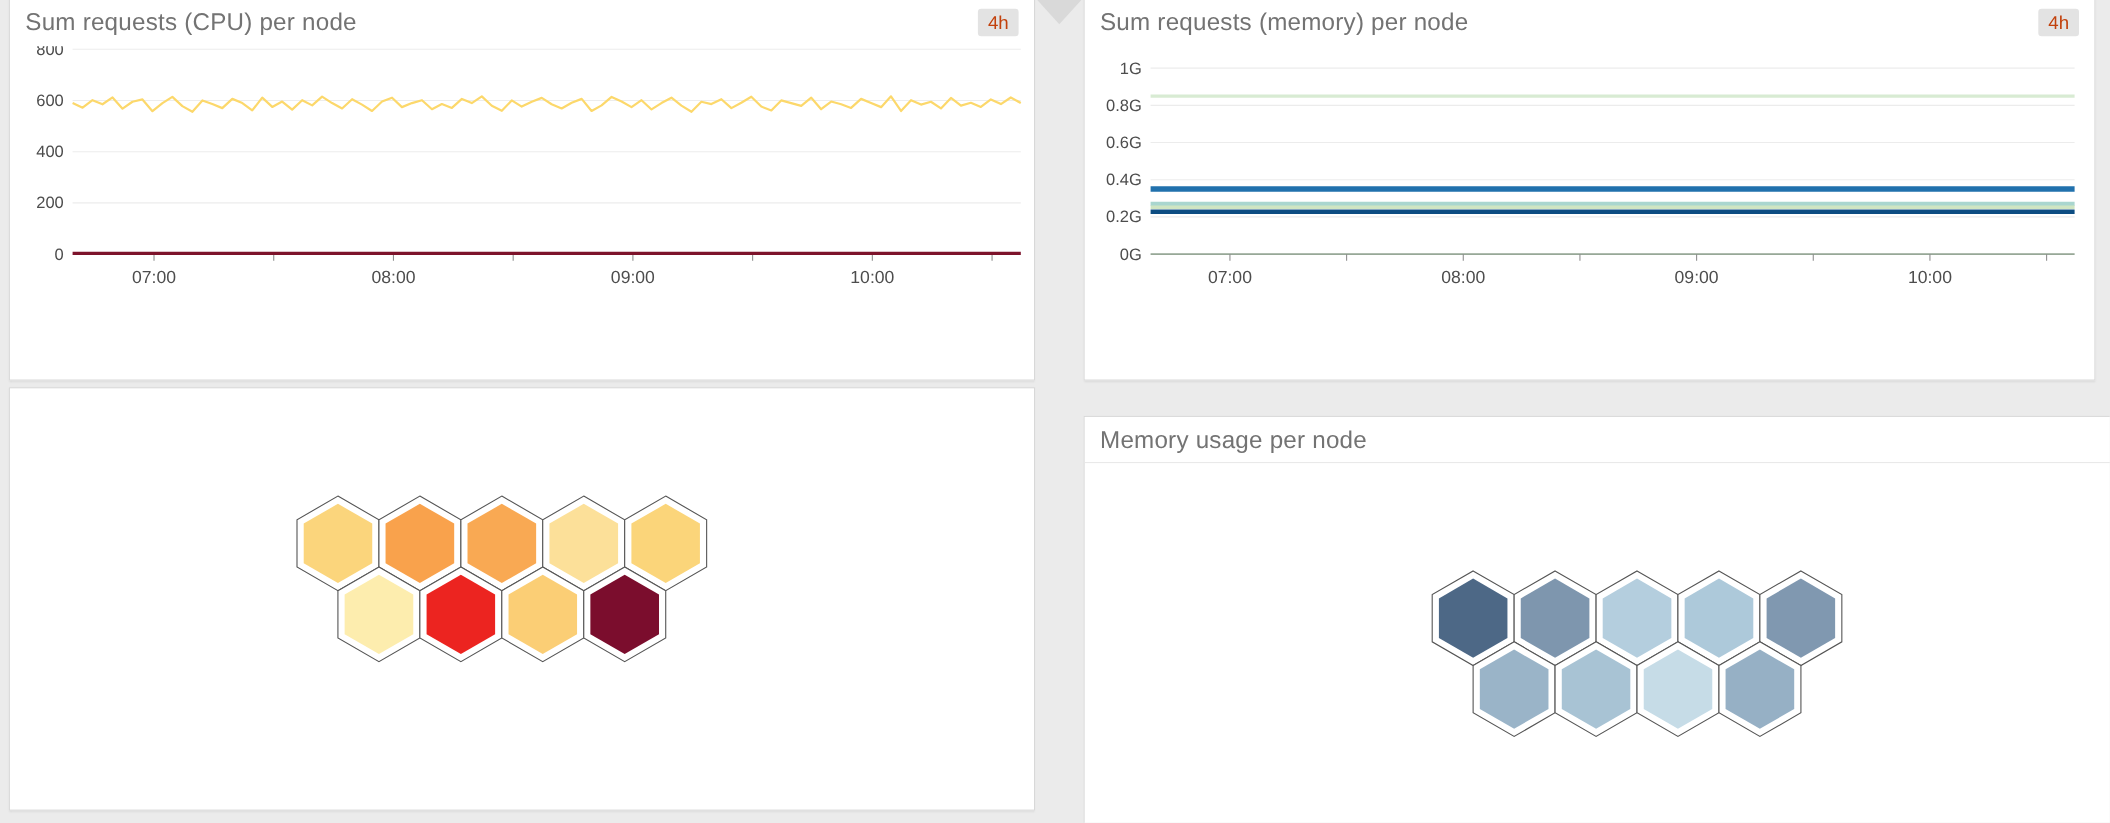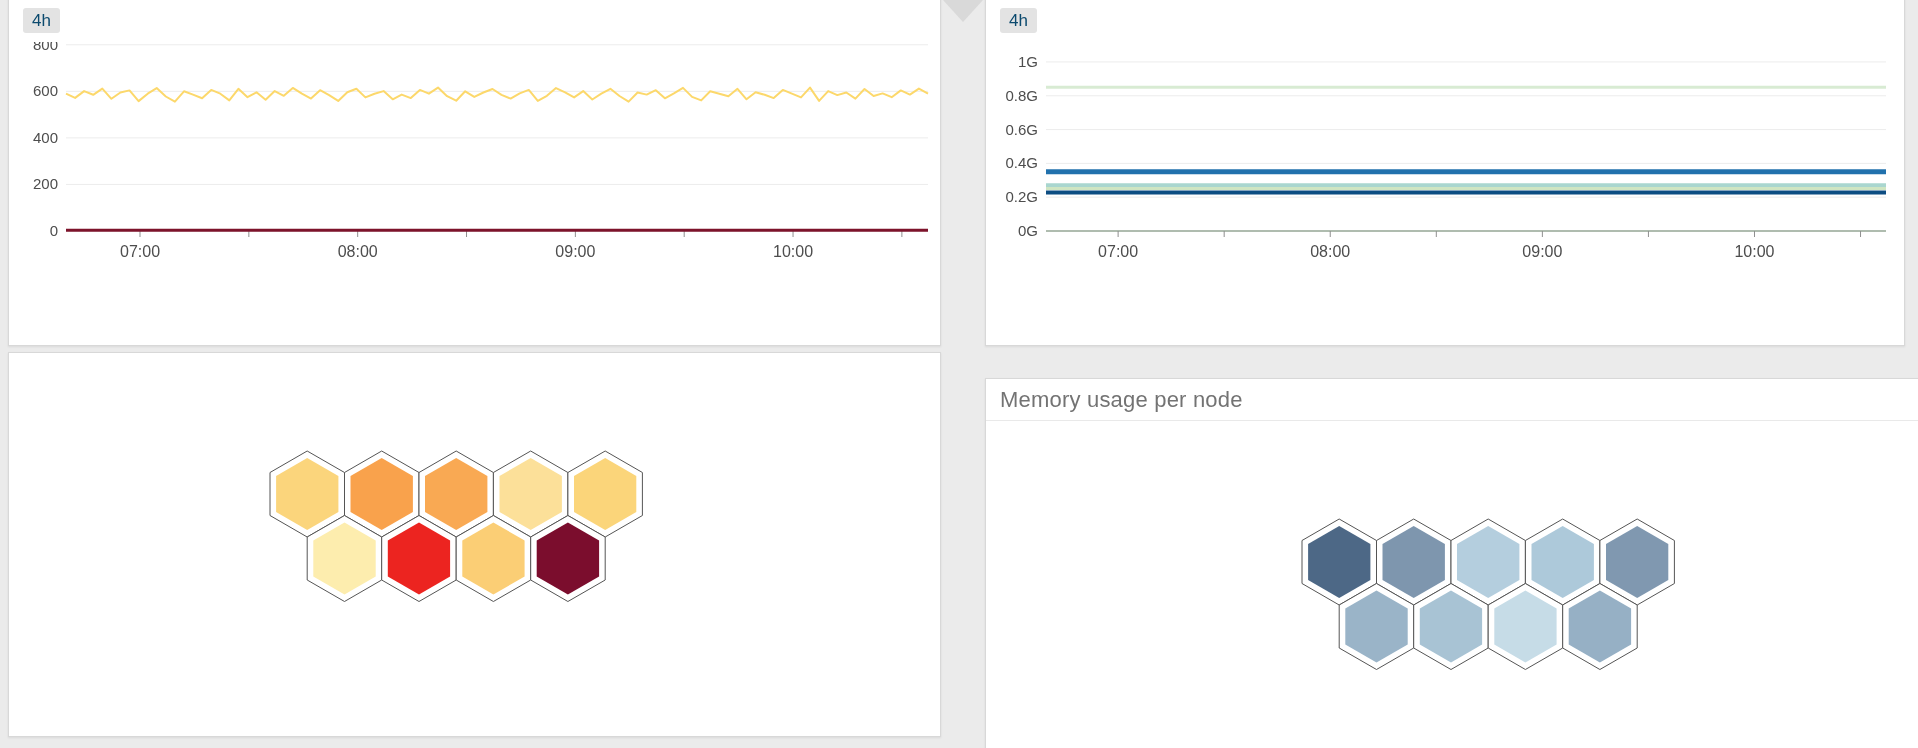--- a/index.html
+++ b/index.html
@@ -20,21 +20,21 @@
     display:flex;align-items:center;justify-content:space-between;
     padding:0 14px;box-sizing:border-box;
   }
   .panel-top .panel-header{height:50px;padding-top:6px;}
   .panel-bottom .panel-header{height:42px;border-bottom:1px solid #e9e9e9;}
   .panel-title{
     margin:0;font-size:22px;font-weight:400;color:#737373;letter-spacing:0.2px;
     white-space:nowrap;cursor:pointer;
   }
   .badge{
-    background:#e3e3e3;color:#0c4a6e;border-radius:3px;
+    background:#e3e3e3;color:#c2410c;border-radius:3px;
     padding:4px 9px;font-size:17px;line-height:1;
   }
   .chart{width:100%;}
   .ytick{font:15px "Liberation Sans",sans-serif;fill:#4d4d4d;}
   .xtick{font:16px "Liberation Sans",sans-serif;fill:#4d4d4d;}
   .hex-wrap{display:flex;justify-content:center;margin-top:92px;}
   .row-chevron{
     position:absolute;left:943px;top:0;width:0;height:0;
     border-left:20px solid transparent;border-right:20px solid transparent;
     border-top:22px solid #d9d9d9;
@@ -42,20 +42,21 @@
 </style>
 </head>
 <body>
 
 <div>
 
   <div class="row-chevron"></div>
 
   <section class="panel panel-top" id="panel-cpu-requests">
     <header class="panel-header">
+      <h2 class="panel-title">Sum requests (CPU) per node</h2>
       <span class="badge">4h</span>
     </header>
     <div class="chart"><svg width="929" height="292">
           <line x1="57" y1="2.793103448275872" x2="919" y2="2.793103448275872" stroke="#ececec" stroke-width="1"></line>
           <text x="49" y="7.793103448275872" text-anchor="end" class="ytick">800</text>
           <line x1="57" y1="49.34482758620689" x2="919" y2="49.34482758620689" stroke="#ececec" stroke-width="1"></line>
           <text x="49" y="54.34482758620689" text-anchor="end" class="ytick">600</text>
           <line x1="57" y1="95.89655172413794" x2="919" y2="95.89655172413794" stroke="#ececec" stroke-width="1"></line>
           <text x="49" y="100.89655172413794" text-anchor="end" class="ytick">400</text>
           <line x1="57" y1="142.44827586206895" x2="919" y2="142.44827586206895" stroke="#ececec" stroke-width="1"></line>
@@ -74,20 +75,21 @@
           <text x="348.68686868686876" y="215" text-anchor="middle" class="xtick">08:00</text>
           <text x="566.3636363636365" y="215" text-anchor="middle" class="xtick">09:00</text>
           <text x="784.0404040404043" y="215" text-anchor="middle" class="xtick">10:00</text>
           <polyline points="57.0,51.7 66.1,55.9 75.1,49.1 84.2,52.8 93.3,46.6 102.4,56.8 111.4,50.5 120.5,48.4 129.6,59.1 138.7,51.7 147.7,46.1 156.8,54.5 165.9,59.6 175.0,49.3 184.0,52.6 193.1,56.3 202.2,47.9 211.3,51.7 220.3,58.4 229.4,46.8 238.5,55.2 247.5,50.3 256.6,57.7 265.7,49.1 274.8,53.8 283.8,45.9 292.9,51.7 302.0,56.6 311.1,48.2 320.1,53.1 329.2,58.9 338.3,50.3 347.4,46.8 356.4,55.4 365.5,51.7 374.6,49.1 383.7,57.3 392.7,52.6 401.8,56.1 410.9,47.9 419.9,51.7 429.0,45.6 438.1,54.2 447.2,58.7 456.2,49.3 465.3,54.9 474.4,50.5 483.5,47.0 492.5,52.8 501.6,56.6 510.7,51.4 519.8,47.9 528.8,58.9 537.9,53.8 547.0,46.1 556.1,50.3 565.1,55.4 574.2,49.1 583.3,57.5 592.3,51.7 601.4,46.8 610.5,54.0 619.6,59.6 628.6,50.5 637.7,52.6 646.8,48.2 655.9,56.3 664.9,51.4 674.0,45.9 683.1,54.9 692.2,58.4 701.2,49.3 710.3,51.7 719.4,54.2 728.5,46.8 737.5,57.3 746.6,50.3 755.7,52.8 764.7,56.1 773.8,47.9 782.9,51.7 792.0,55.4 801.0,45.6 810.1,58.9 819.2,49.1 828.3,53.1 837.3,50.5 846.4,56.6 855.5,47.0 864.6,54.0 873.6,51.4 882.7,55.2 891.8,48.4 900.9,52.6 909.9,46.6 919.0,51.7" fill="none" stroke="#fcd86b" stroke-width="2" stroke-linejoin="round"></polyline>
           <line x1="57" y1="188.30172413793105" x2="919" y2="188.30172413793105" stroke="#7d132b" stroke-width="3"></line>
         </svg></div>
   </section>
 
   <section class="panel panel-top" id="panel-mem-requests">
     <header class="panel-header">
+      <h2 class="panel-title">Sum requests (memory) per node</h2>
       <span class="badge">4h</span>
     </header>
     <div class="chart"><svg width="916" height="292">
           <line x1="60" y1="19.94812164579608" x2="900" y2="19.94812164579608" stroke="#ececec" stroke-width="1"></line>
           <text x="52" y="24.94812164579608" text-anchor="end" class="ytick">1G</text>
           <line x1="60" y1="53.758497316636834" x2="900" y2="53.758497316636834" stroke="#ececec" stroke-width="1"></line>
           <text x="52" y="58.758497316636834" text-anchor="end" class="ytick">0.8G</text>
           <line x1="60" y1="87.56887298747765" x2="900" y2="87.56887298747765" stroke="#ececec" stroke-width="1"></line>
           <text x="52" y="92.56887298747765" text-anchor="end" class="ytick">0.6G</text>
           <line x1="60" y1="121.37924865831842" x2="900" y2="121.37924865831842" stroke="#ececec" stroke-width="1"></line>

